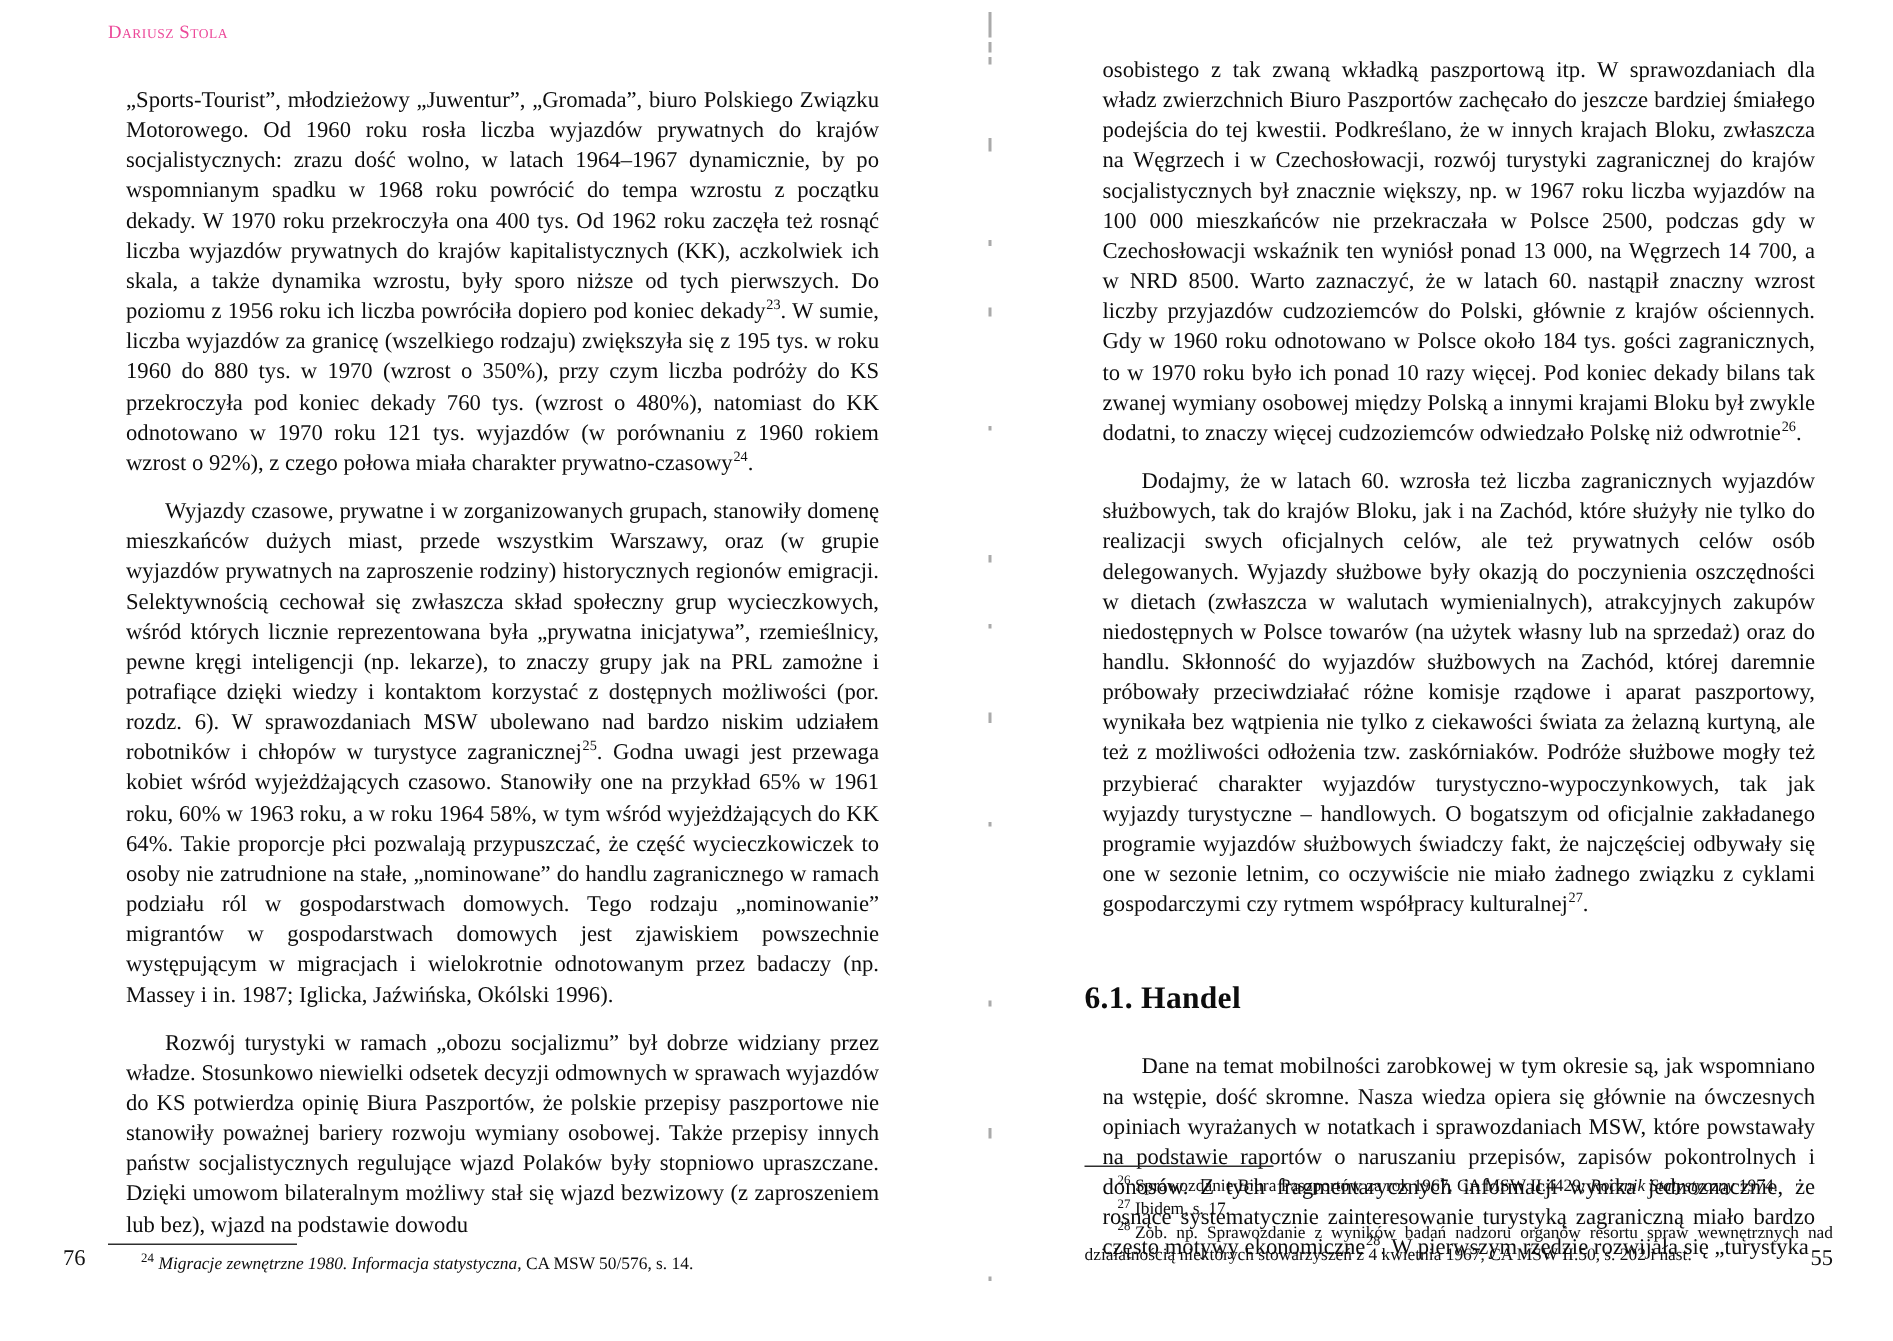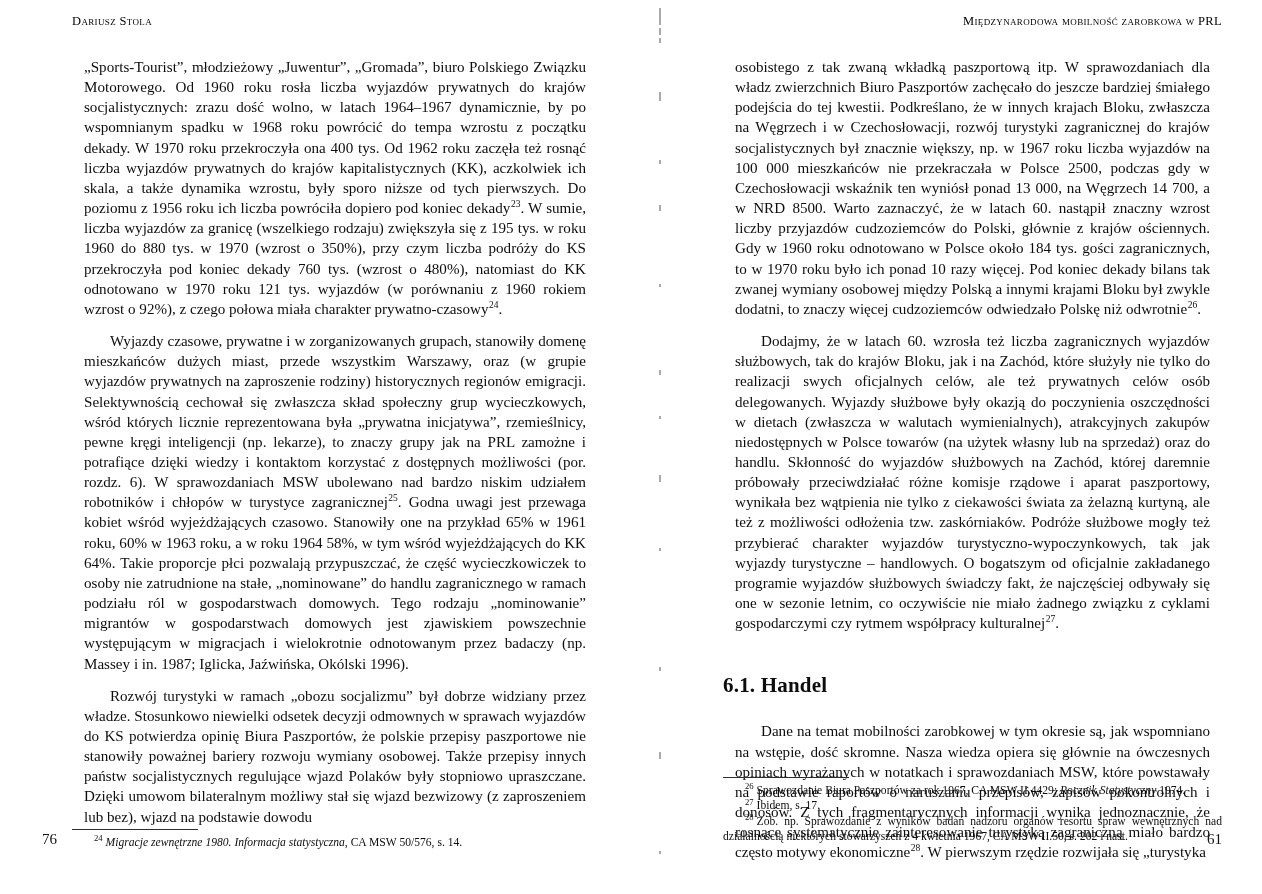--- a/index.html
+++ b/index.html
@@ -44,21 +44,21 @@
     left: 0;
     width: 2px;
     background: #8d8d8d;
     opacity: .75;
   }
 
   
   .runhead {
     font-size: 12.5px;
     letter-spacing: .35px;
-    color: #000000;
+    color: #ec4899;
     height: 20px;
     white-space: nowrap;
   }
   .runhead-left  { text-align: left; }
   .runhead-right { text-align: right; }
   .smallcaps {
     font-variant: small-caps;
   }
 
   
@@ -162,21 +162,20 @@
 
       <p><sup>24</sup><span></span><span class="it">Migracje zewnętrzne 1980. Informacja statystyczna</span><span>, CA MSW 50/576, s. 14.</span></p>
 
     </div>
 
     <div class="folio folio-left">76</div>
   </div>
 
   <div class="page page-right">
 
-    <div class="runhead runhead-right smallcaps">Międzynarodowa mobilność zarobkowa w PRL</div>
 
     <div class="col body-top-right">
       <p><span>osobistego z tak zwaną wkładką paszportową itp. W sprawozdaniach dla władz zwierzchnich Biuro Paszportów zachęcało do jeszcze bardziej śmiałego podejścia do tej kwestii. Podkreślano, że w innych krajach Bloku, zwłaszcza na Węgrzech i w Czechosłowacji, rozwój turystyki zagranicznej do krajów socjalistycznych był znacznie większy, np. w 1967 roku liczba wyjazdów na 100 000 mieszkańców nie przekraczała w Polsce 2500, podczas gdy w Czechosłowacji wskaźnik ten wyniósł ponad 13 000, na Węgrzech 14 700, a w NRD 8500. Warto zaznaczyć, że w latach 60. nastąpił znaczny wzrost liczby przyjazdów cudzoziemców do Polski, głównie z krajów ościennych. Gdy w 1960 roku odnotowano w Polsce około 184 tys. gości zagranicznych, to w 1970 roku było ich ponad 10 razy więcej. Pod koniec dekady bilans tak zwanej wymiany osobowej między Polską a innymi krajami Bloku był zwykle dodatni, to znaczy więcej cudzoziemców odwiedzało Polskę niż odwrotnie</span><sup class="fn">26</sup>.</p>
 
       <p class="ind"><span>Dodajmy, że w latach 60. wzrosła też liczba zagranicznych wyjazdów służbowych, tak do krajów Bloku, jak i na Zachód, które służyły nie tylko do realizacji swych oficjalnych celów, ale też prywatnych celów osób delegowanych. Wyjazdy służbowe były okazją do poczynienia oszczędności w dietach (zwłaszcza w walutach wymienialnych), atrakcyjnych zakupów niedostępnych w Polsce towarów (na użytek własny lub na sprzedaż) oraz do handlu. Skłonność do wyjazdów służbowych na Zachód, której daremnie próbowały przeciwdziałać różne komisje rządowe i aparat paszportowy, wynikała bez wątpienia nie tylko z ciekawości świata za żelazną kurtyną, ale też z możliwości odłożenia tzw. zaskórniaków. Podróże służbowe mogły też przybierać charakter wyjazdów turystyczno-wypoczynkowych, tak jak wyjazdy turystyczne – handlowych. O bogatszym od oficjalnie zakładanego programie wyjazdów służbowych świadczy fakt, że najczęściej odbywały się one w sezonie letnim, co oczywiście nie miało żadnego związku z cyklami gospodarczymi czy rytmem współpracy kulturalnej</span><sup class="fn">27</sup>.</p>
 
       <div class="sec-gap-before"></div>
       <h3 class="section-head">6.1.  Handel</h3>
       <div class="sec-gap-after"></div>
 
@@ -186,21 +185,21 @@
     <div class="footnotes">
       <div class="fn-rule"></div>
 
       <p><sup>26</sup><span>Sprawozdanie Biura Paszportów za rok 1967, CA MSW II.4429; </span><span class="it">Rocznik Statystyczny</span><span> 1974.</span></p>
 
       <p><sup>27</sup><span>Ibidem, s. 17.</span></p>
 
       <p><sup>28</sup><span>Zob. np. Sprawozdanie z wyników badań nadzoru organów resortu spraw wewnętrznych nad działalnością niektórych stowarzyszeń z 4 kwietnia 1967, CA MSW II.50, s. 202 i nast.</span></p>
     </div>
 
-    <div class="folio folio-right">61</div>
+    <div class="folio folio-right">55</div>
   </div>
 
   <div class="gutter">
       <div class="speck" style="top: 8px; height: 17px;"></div>
       <div class="speck" style="top: 28px; height: 7px;"></div>
       <div class="speck" style="top: 38px; height: 5px;"></div>
       <div class="speck" style="top: 92px; height: 9px;"></div>
       <div class="speck" style="top: 160px; height: 4px;"></div>
       <div class="speck" style="top: 205px; height: 6px;"></div>
       <div class="speck" style="top: 284px; height: 3px;"></div>

